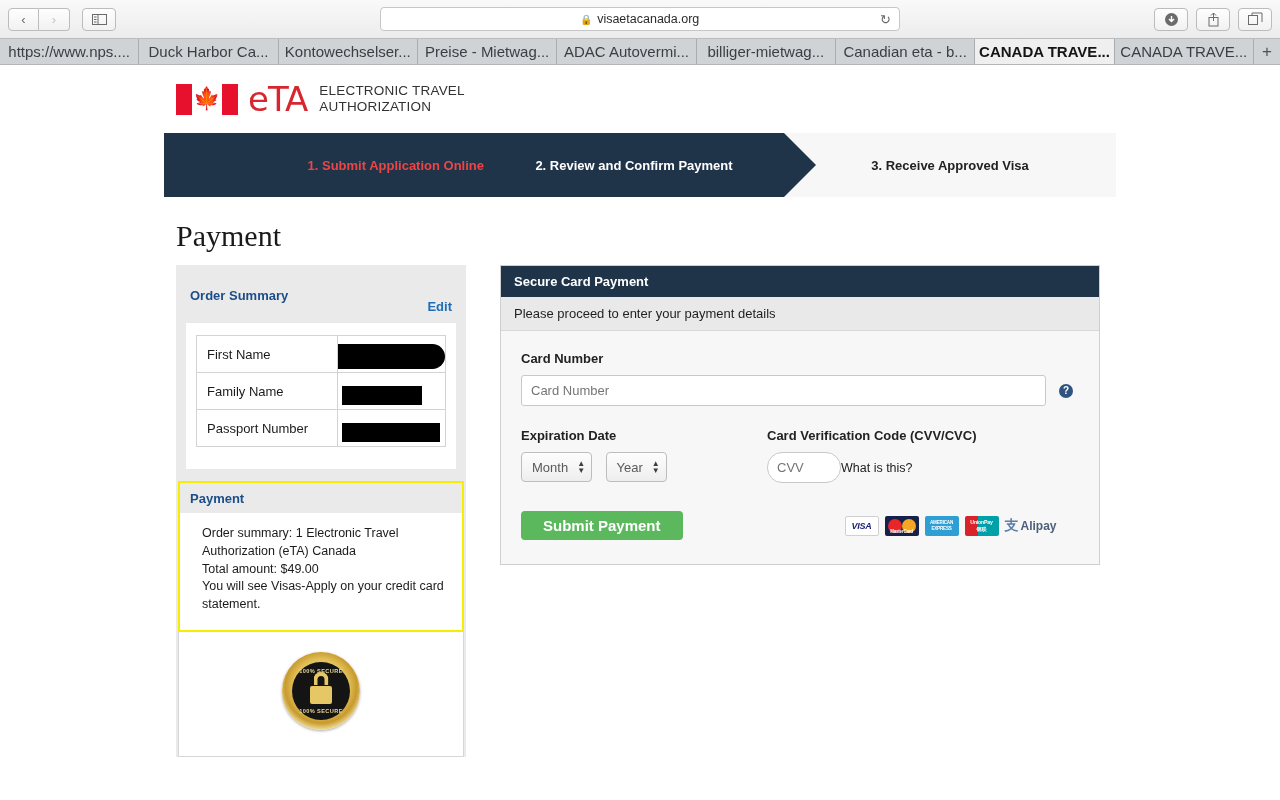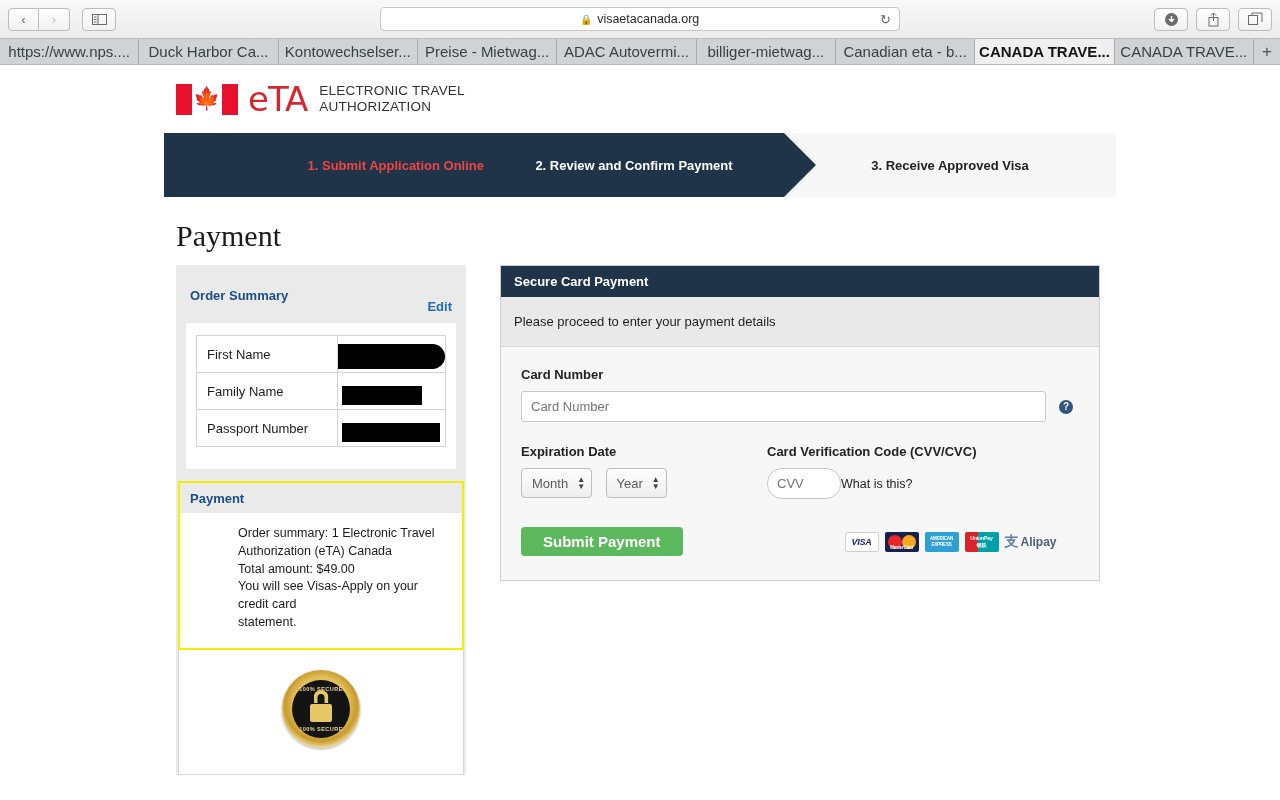--- a/index.html
+++ b/index.html
@@ -233,21 +233,20 @@
   #payment-box .ptitle {
     font-size: 13px; font-weight: bold; color: #1b4d89;
     background: #eaeaea;
     padding: 8px 10px 7px 10px;
   }
   #payment-box .pbody {
     padding: 12px 16px 16px 22px;
     font-size: 12.5px;
     color: #1b1b1b;
     line-height: 1.42;
-    margin-left: 36px;
   }
   #seal-wrap {
     background: #ffffff;
     border: 1px solid #d6d6d6;
     border-top: none;
     padding: 20px 0 26px 0;
     display: flex; justify-content: center;
     margin: 0 2px;
   }
   .seal {
@@ -287,21 +286,21 @@
   #card-panel { border: 1px solid #cfcfcf; background: #f7f7f7; }
   #card-panel-head {
     background: #1f3449;
     color: #ffffff;
     font-size: 13px;
     font-weight: bold;
     padding: 8px 13px;
   }
   #card-panel-sub {
     background: #e9e9e9;
-    padding: 17px 13px;
+    padding: 9px 13px;
     font-size: 13px;
     color: #1f1f1f;
     border-bottom: 1px solid #d8d8d8;
   }
   #card-panel-body { padding: 20px 20px 24px 20px; }
   .field-label {
     font-size: 13px; font-weight: bold; color: #222;
     margin-bottom: 9px;
   }
   .txtinput {

